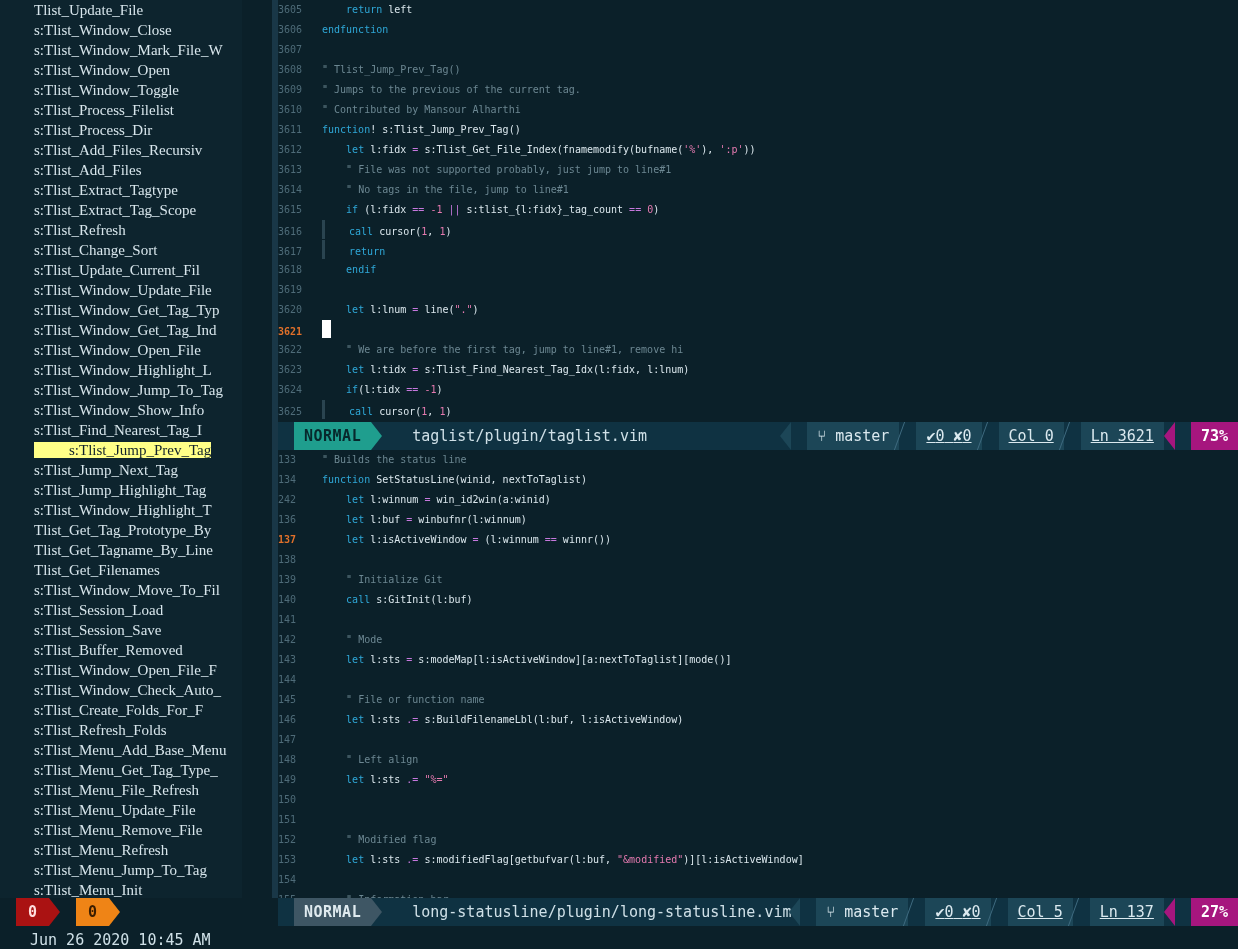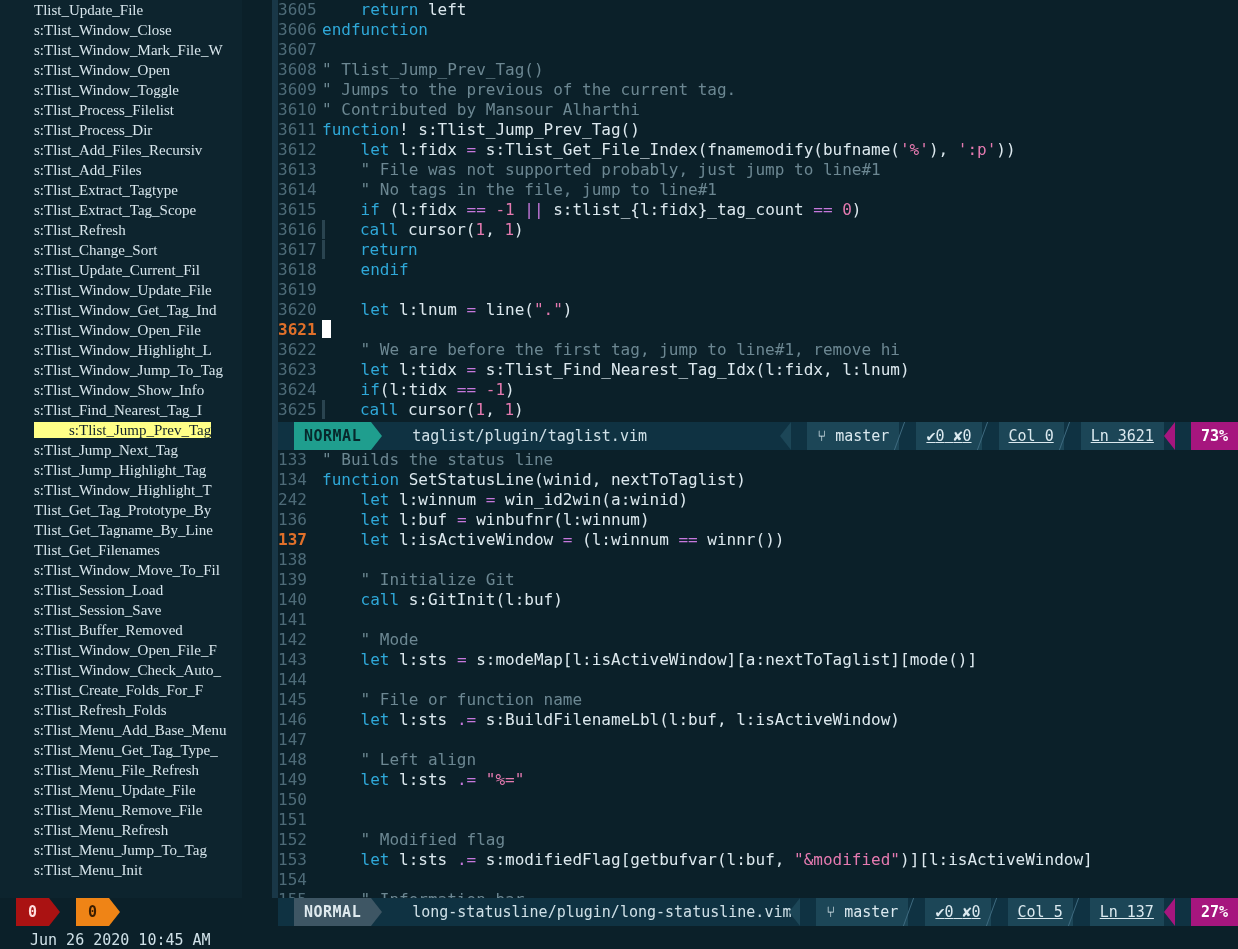--- a/index.html
+++ b/index.html
@@ -19,21 +19,21 @@
   .sidebar{position:absolute;left:0;top:0;width:242px;height:898px;background:#0d242e;overflow:hidden;font-family:Liberation Serif, serif;}
   .tl-row{height:20px;line-height:20px;white-space:pre;color:#d8e6ec;padding-left:34px;font-size:15px;}
   .tl-row .hl{background:#ffff87;color:#12232b;padding-left:35px;}
   .sb-scroll{position:absolute;left:272px;top:0;width:6px;height:898px;background:#193747;}
   .sb-thumb{position:absolute;left:272px;top:0;width:6px;height:898px;background:#5579a0;}
 
   
   .pane{position:absolute;left:278px;background:#0b2029;overflow:hidden;}
   .pane-top{top:0;width:960px;height:422px;}
   .pane-bottom{top:450px;width:960px;height:448px;}
-  .cline{height:20px;line-height:20px;white-space:pre;font-size:16px;}
+  .cline{height:20px;line-height:20px;white-space:pre;font-size:10px;}
   .lnum{display:inline-block;width:44px;text-align:left;color:#4e6b78;}
   .lnum.cur{color:#e0702a;font-weight:bold;}
   .code{display:inline;}
 
   
   .k   {color:#2fa8d8;}
   .id  {color:#dce8ee;}
   .cm  {color:#6c8792;}           
   .st  {color:#e57ab0;}           
   .nu  {color:#e57ab0;}           
@@ -91,20 +91,21 @@
       <div class="tl-row"><span>s:Tlist_Process_Filelist</span></div>
       <div class="tl-row"><span>s:Tlist_Process_Dir</span></div>
       <div class="tl-row"><span>s:Tlist_Add_Files_Recursiv</span></div>
       <div class="tl-row"><span>s:Tlist_Add_Files</span></div>
       <div class="tl-row"><span>s:Tlist_Extract_Tagtype</span></div>
       <div class="tl-row"><span>s:Tlist_Extract_Tag_Scope</span></div>
       <div class="tl-row"><span>s:Tlist_Refresh</span></div>
       <div class="tl-row"><span>s:Tlist_Change_Sort</span></div>
       <div class="tl-row"><span>s:Tlist_Update_Current_Fil</span></div>
       <div class="tl-row"><span>s:Tlist_Window_Update_File</span></div>
+      <div class="tl-row"><span>s:Tlist_Window_Get_Tag_Typ</span></div>
       <div class="tl-row"><span>s:Tlist_Window_Get_Tag_Ind</span></div>
       <div class="tl-row"><span>s:Tlist_Window_Open_File</span></div>
       <div class="tl-row"><span>s:Tlist_Window_Highlight_L</span></div>
       <div class="tl-row"><span>s:Tlist_Window_Jump_To_Tag</span></div>
       <div class="tl-row"><span>s:Tlist_Window_Show_Info</span></div>
       <div class="tl-row"><span>s:Tlist_Find_Nearest_Tag_I</span></div>
       <div class="tl-row"><span class="hl">s:Tlist_Jump_Prev_Tag</span></div>
       <div class="tl-row"><span>s:Tlist_Jump_Next_Tag</span></div>
       <div class="tl-row"><span>s:Tlist_Jump_Highlight_Tag</span></div>
       <div class="tl-row"><span>s:Tlist_Window_Highlight_T</span></div>

